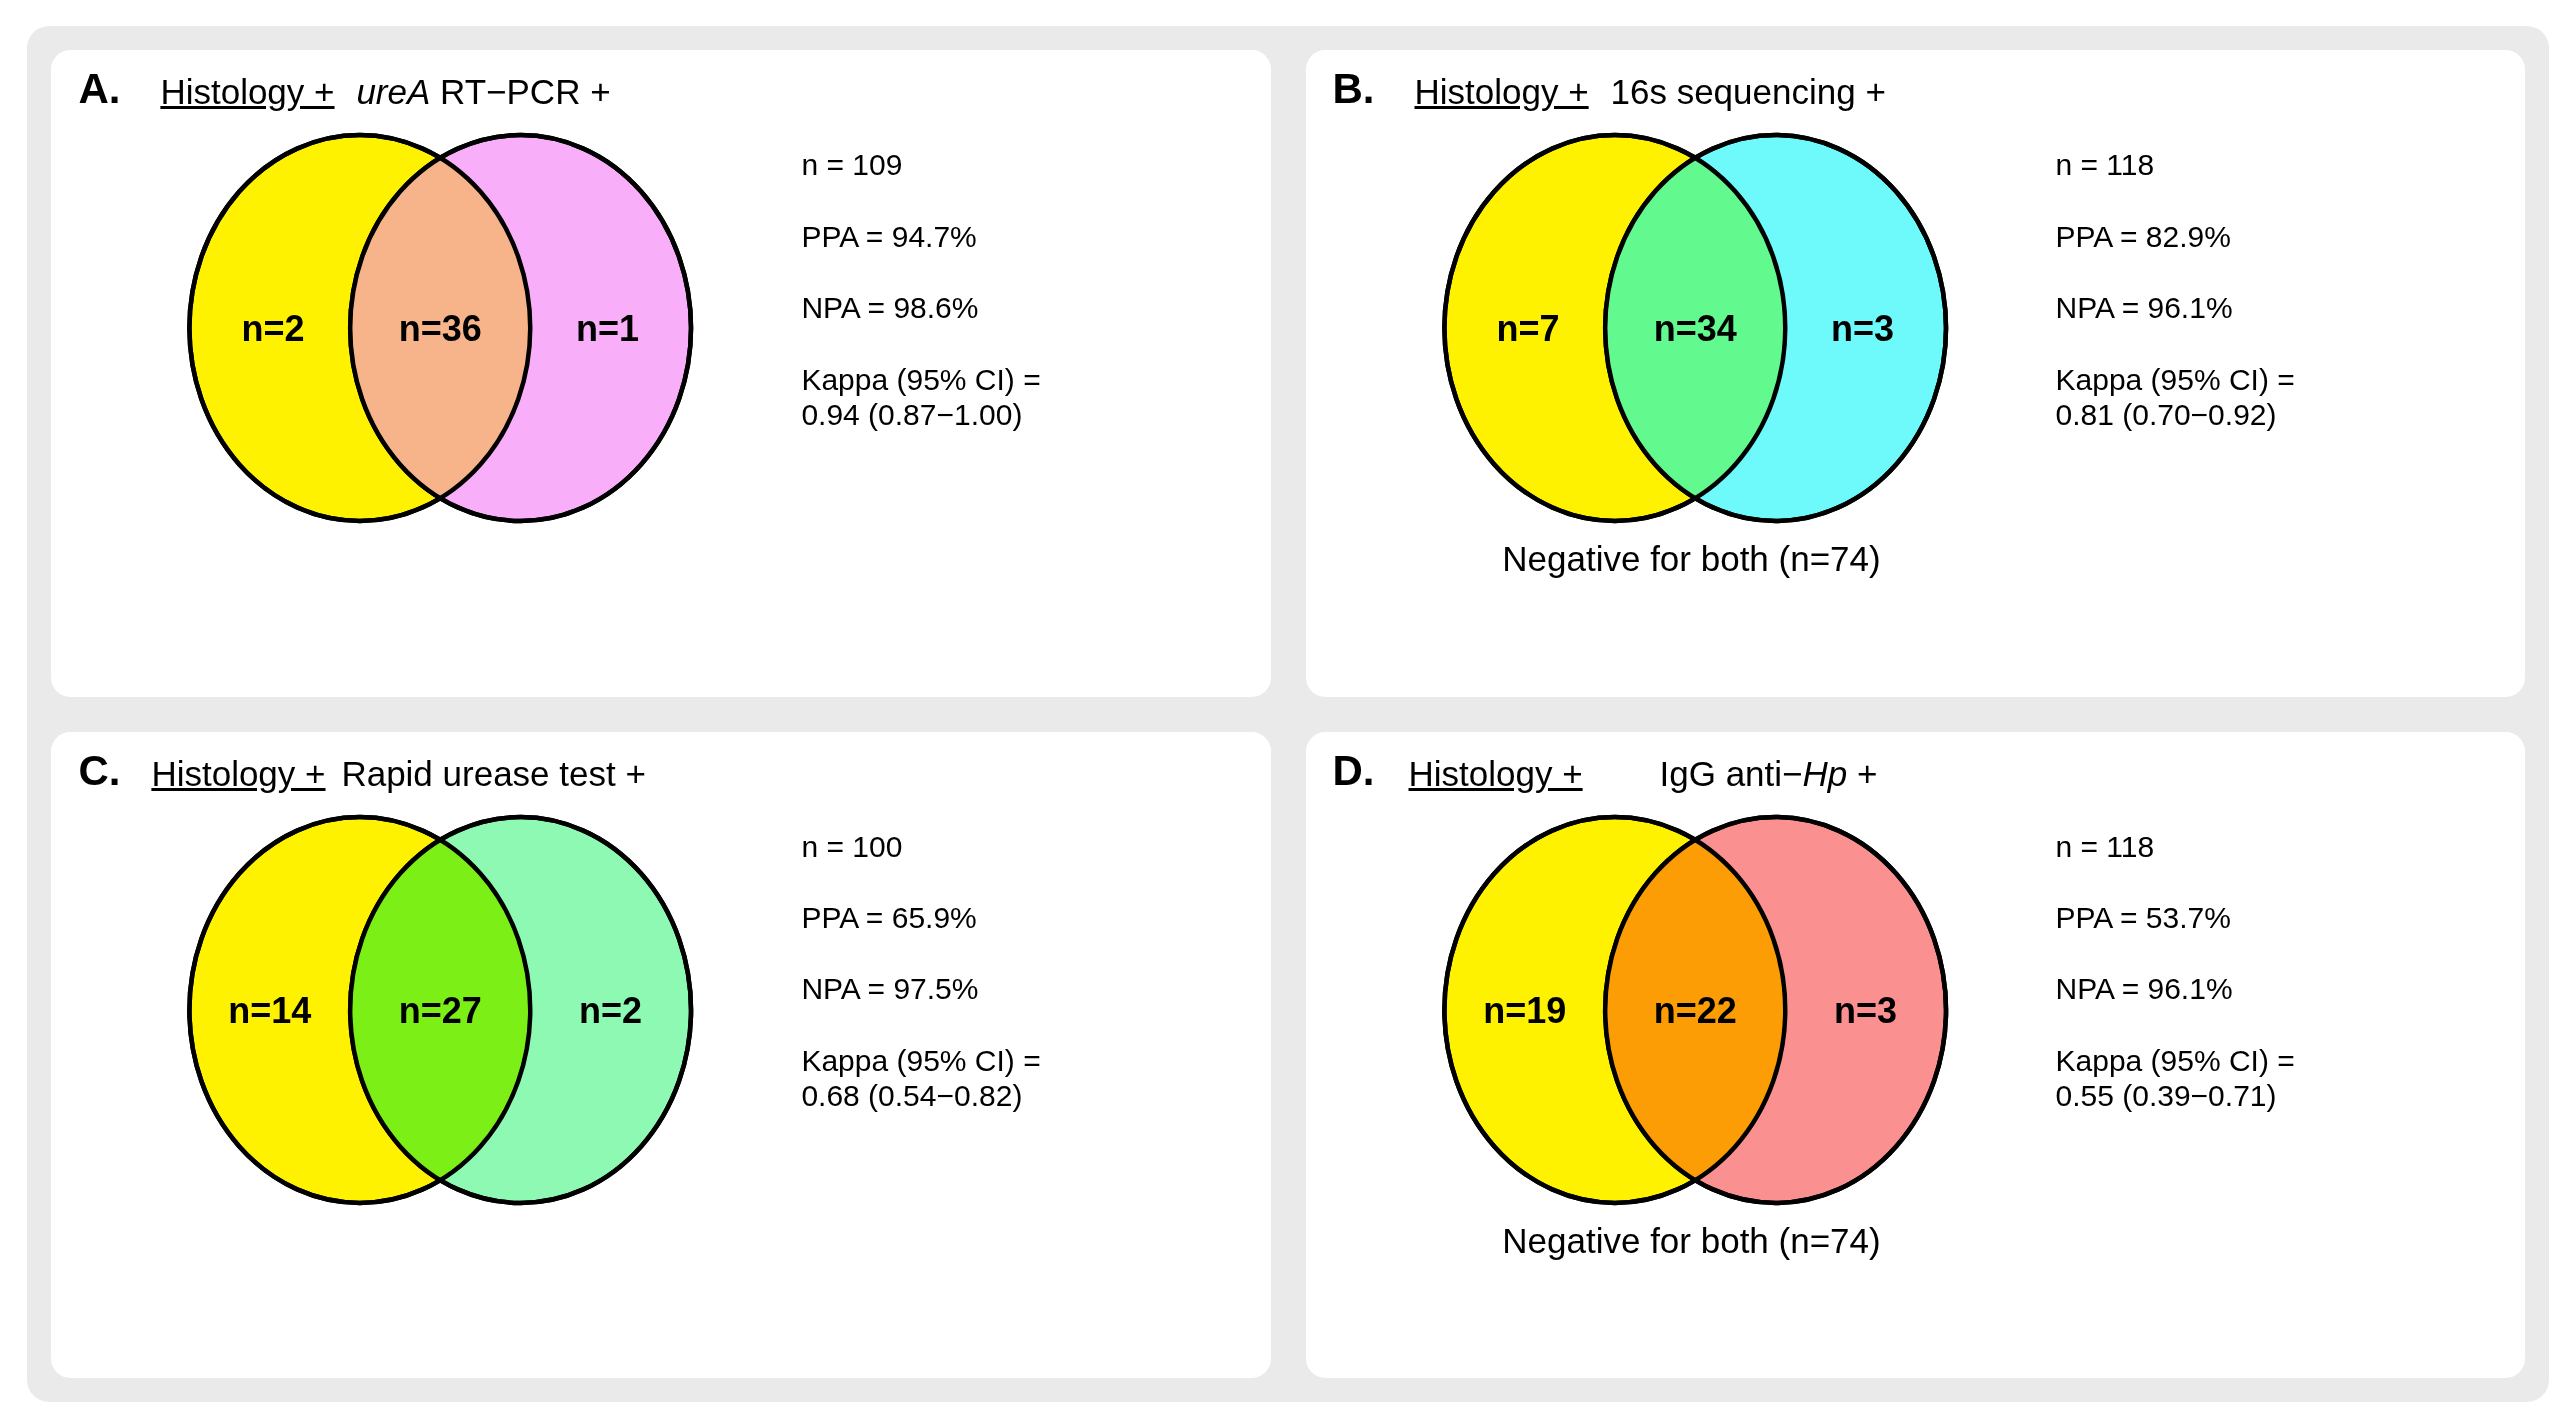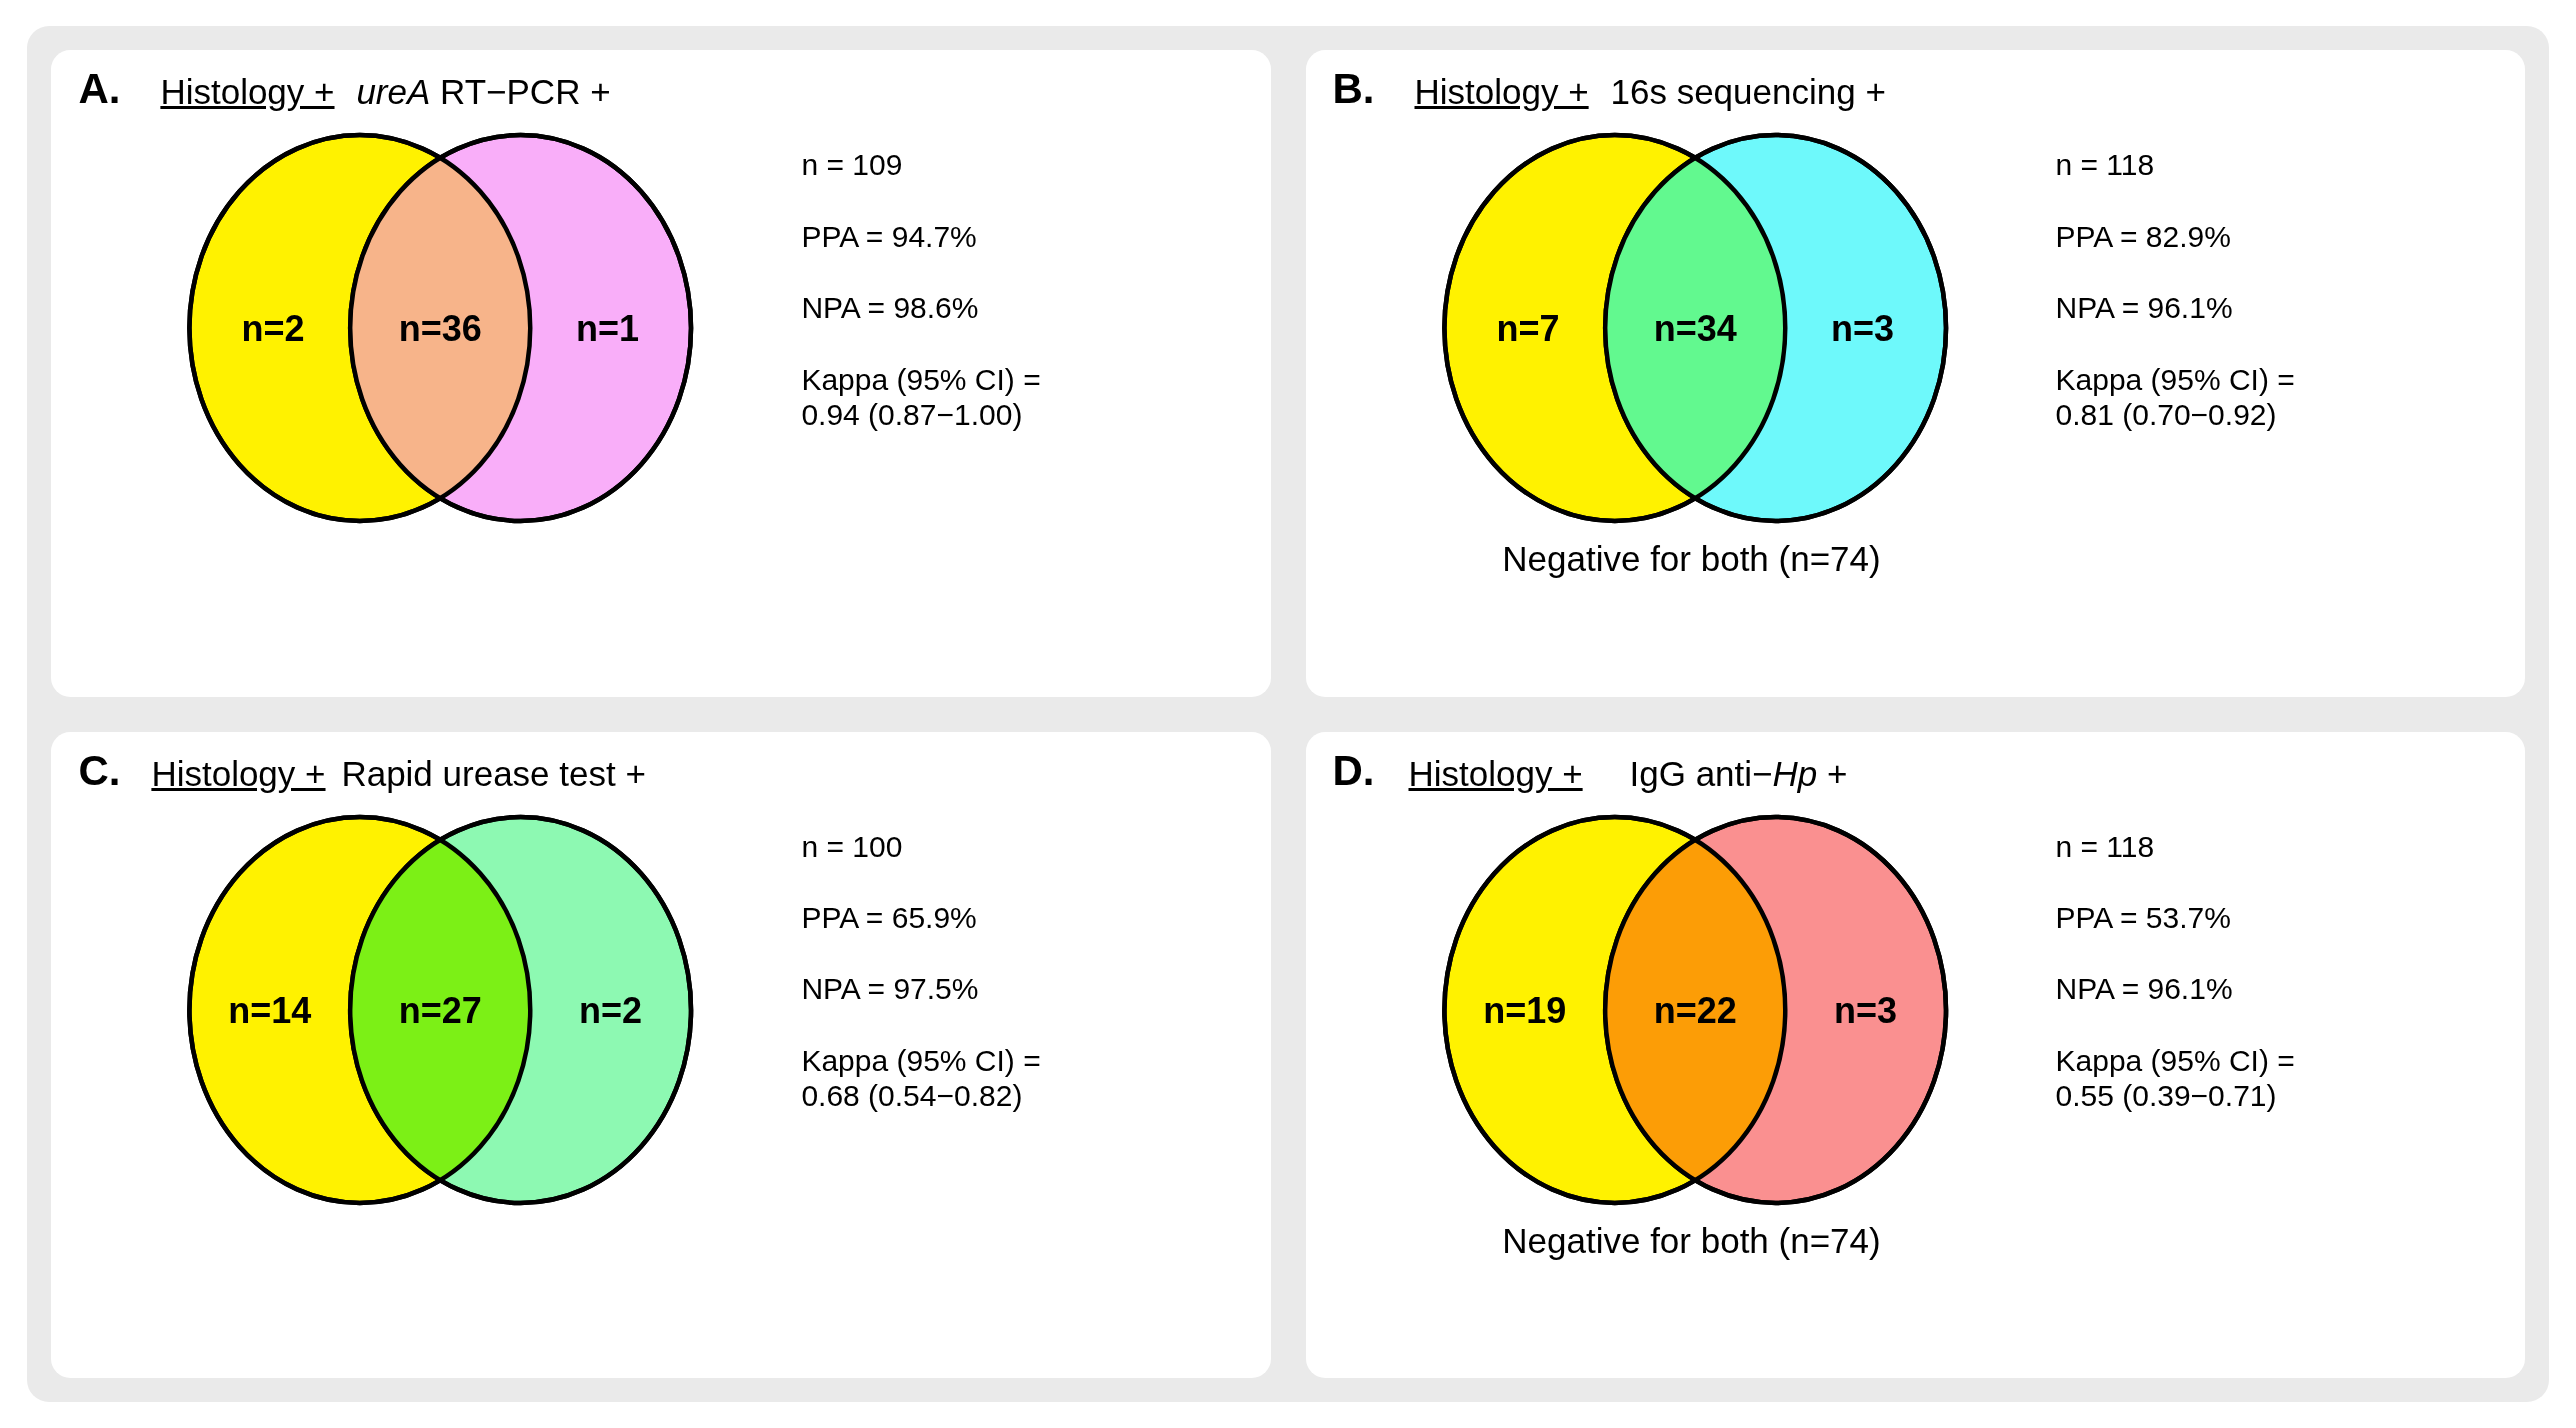--- a/index.html
+++ b/index.html
@@ -61,21 +61,21 @@
   .set-label {
     position: absolute;
     top: 23px;
     font-size: 35px;
     line-height: 1.1;
     white-space: nowrap;
   }
   .set-label.left-label  { left: 109px; text-decoration: underline; }
   .set-label.right-label { left: 305px; }
   .panel-d .set-label.left-label  { left: 103px; }
-  .panel-d .set-label.right-label { left: 324px; }
+  .panel-d .set-label.right-label { left: 354px; }
   .panel-c .set-label.left-label  { left: 100px; }
   .panel-c .set-label.right-label { left: 290px; }
   .set-label i { font-style: italic; }
 
   .venn-wrap {
     position: absolute;
     left: 58px;
     top: 72px;
     width: 656px;
     height: 412px;

